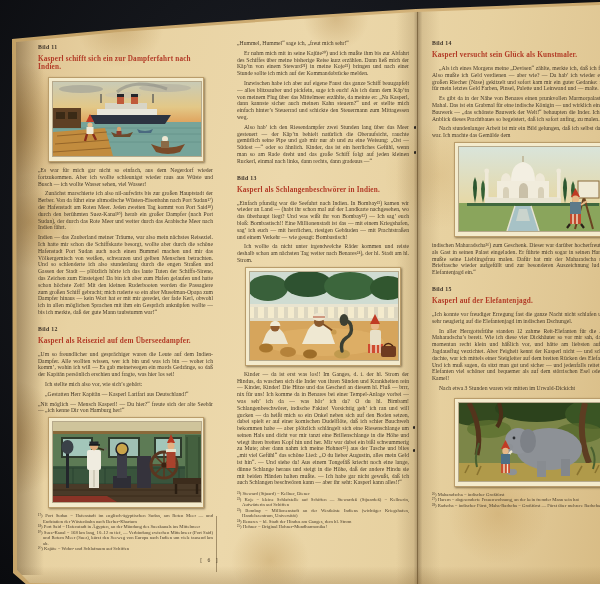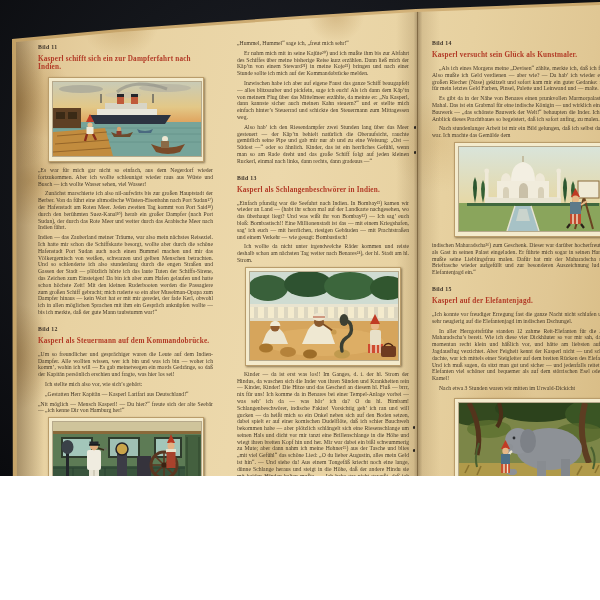--- a/index.html
+++ b/index.html
@@ -1,16 +1,16 @@
 <!DOCTYPE html>
 <html><head>
 <meta charset="utf-8">
 <style>
   html,body{margin:0;padding:0;}
-  .scene{position:relative;width:600px;height:476px;overflow:hidden;
+  .scene{position:relative;width:600px;height:584px;overflow:hidden;
     background:radial-gradient(ellipse at 50% 40%, #20222a 0%, #14161b 55%, #0a0b0e 100%);
     font-family:"Liberation Serif","DejaVu Serif",serif;}
   .edge{position:absolute;inset:0;
     clip-path:polygon(12px 39px,120px 29px,300px 16px,416px 9px,520px 5px,600px 2px,600px 594px,420px 591px,200px 589px,28px 586px,13px 573px);
     background:linear-gradient(100deg,#c2a065,#d2b178 60%,#c5a267);}
   .book{position:absolute;inset:0;
     clip-path:polygon(16px 42px,120px 32px,300px 19px,416px 12px,520px 8px,600px 5px,600px 591px,420px 588px,200px 586px,30px 583px,17px 570px);
     background:
       radial-gradient(circle at 2% 22%, rgba(150,105,40,.5) 0, rgba(150,105,40,0) 9%),
       radial-gradient(circle at 5% 38%, rgba(150,105,40,.35) 0, rgba(150,105,40,0) 7%),
@@ -106,21 +106,21 @@
           <path d="M34 52 l-2 7 M40 52 l3 6" stroke="#8a2e1c" stroke-width="2.4"></path>
           <circle cx="66" cy="47" r="2.2" fill="#d9a06a"></circle>
             <rect x="63.5" y="49" width="5" height="4" fill="#8a3a2a"></rect>
         </svg>
       </figure>
       <p class="body">„Es war für mich gar nicht so einfach, aus dem Negerdorf wieder fortzukommen. Aber ich wollte schleunigst wieder raus aus Wüste und Busch — ich wollte Wasser sehen, viel Wasser!</p>
       <p class="body ind">Zunächst marschierte ich also nil-aufwärts bis zur großen Hauptstadt der Berber. Von da führt eine altmodische Wüsten-Eisenbahn nach Port Sudan¹⁷) der Hafenstadt am Roten Meer. Jeden zweiten Tag kommt von Port Said¹⁸) durch den berühmten Suez-Kanal¹⁹) herab ein großer Dampfer (nach Port Sudan), der durch das Rote Meer und weiter durch das Arabische Meer nach Indien fährt.</p>
       <p class="body">Indien — das Zauberland meiner Träume, war also mein nächstes Reiseziel. Ich hatte mir schon die Schiffskarte besorgt, wollte aber durch die schöne Hafenstadt Port Sudan auch noch einen Bummel machen und mir das Völkergemisch von weißen, schwarzen und gelben Menschen betrachten. Und so schlenderte ich also stundenlang durch die engen Straßen und Gassen der Stadt — plötzlich hörte ich das laute Tuten der Schiffs-Sirene, das Zeichen zum Einsteigen! Da bin ich aber zum Hafen gelaufen und hatte schon höchste Zeit! Mit den kleinen Ruderbooten werden die Passagiere zum großen Schiff gebracht; mich ruderte so ein alter Muselman-Opapa zum Dampfer hinaus — kein Wort hat er mit mir geredet, der fade Kerl, obwohl ich in allen möglichen Sprachen mit ihm ein Gespräch anknüpfen wollte — bis ich merkte, daß der gute Mann taubstumm war!“</p>
 
       <div class="bild-label gap">Bild 12</div>
-      <h2 class="headline">Kasperl als Steuermann auf dem Kommandobrücke.</h2>
+      <h2 class="headline">Kasperl als Reiseziel auf dem Überseedampfer.</h2>
       <p class="body">„Um so freundlicher und gesprächiger waren die Leute auf dem Indien-Dampfer. Alle wollten wissen, wer ich bin und was ich bin — woher ich komm’, wohin ich will — Es gab meinetwegen ein mords Gedränge, so daß der Kapitän persönlich erschien und fragte, was hier los sei!</p>
       <p class="body ind">Ich stellte mich also vor, wie sich’s gehört:</p>
       <p class="body ind">„Gestatten Herr Kapitän — Kasperl Larifari aus Deutschland!“</p>
       <p class="body">„Nit möglich — Mensch Kasperl! — Du hier?“ freute sich der alte Seebär — „ich kenne Dir von Hamburg her!“</p>
       <figure class="pic" aria-label="ship-bridge-captain-and-kasperl-at-wheel-illustration">
         <svg width="148" height="80" viewBox="0 0 148 80" xmlns="http://www.w3.org/2000/svg">
           <rect width="148" height="80" fill="#5d7b55"></rect>
           <rect width="148" height="9" fill="#cfc49b"></rect>
           <rect y="9" width="148" height="3" fill="#8a6a3a"></rect>
           <rect x="8" y="15" width="32" height="21" fill="#2e3b2c"></rect>

